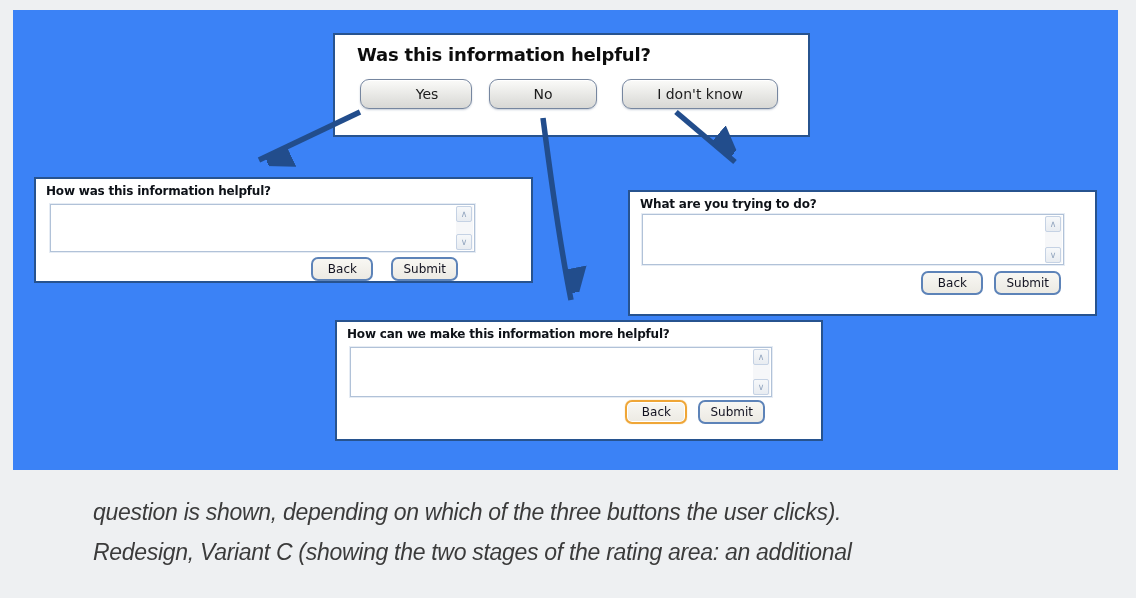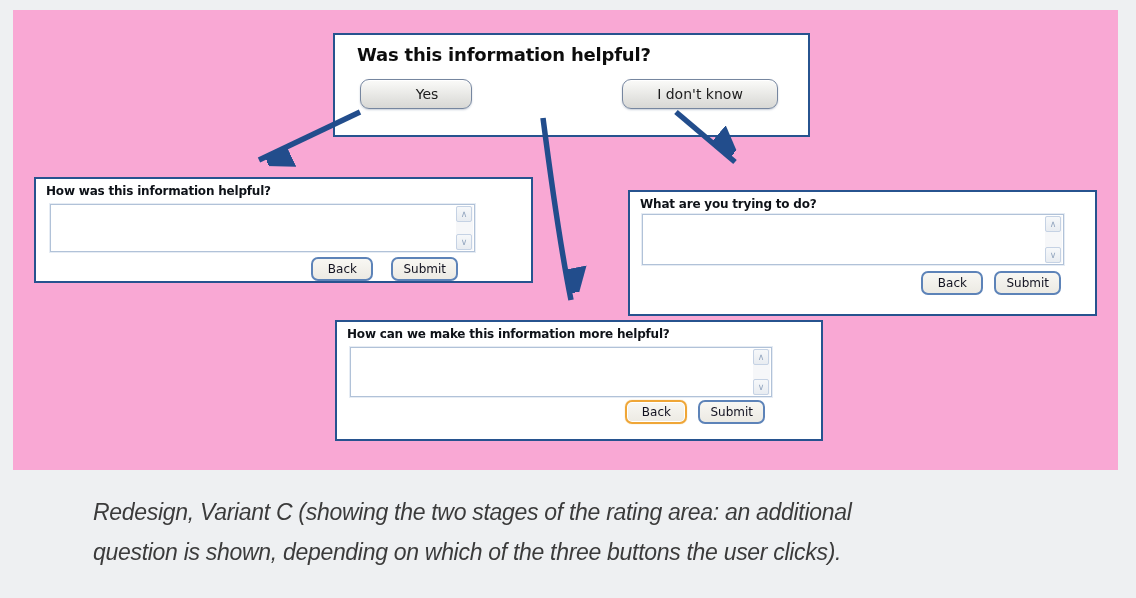--- a/index.html
+++ b/index.html
@@ -9,21 +9,21 @@
     width: 1136px;
     height: 598px;
     background: #eef0f2;
     font-family: "DejaVu Sans", sans-serif;
     overflow: hidden;
   }
   .stage {
     position: absolute;
     left: 13px; top: 10px;
     width: 1105px; height: 460px;
-    background: #f9a8d4;
+    background: #3b82f6;
   }
   .arrows {
     position: absolute;
     left: 0; top: 0;
     width: 1105px; height: 460px;
     pointer-events: none;
     z-index: 3;
   }
   .panel {
     position: absolute;
@@ -126,20 +126,21 @@
         </marker>
       </defs>
       <path d="M347,102 L246,150" stroke="#224d8c" stroke-width="5.5" fill="none" marker-end="url(#ah)"></path>
       <path d="M530,108 C538,170 549,245 558,290" stroke="#224d8c" stroke-width="5.5" fill="none" marker-end="url(#ah)"></path>
       <path d="M663,102 L722,152" stroke="#224d8c" stroke-width="5.5" fill="none" marker-end="url(#ah)"></path>
     </svg>
 
     <div class="panel panel-rating">
       <div class="rating-heading">Was this information helpful?</div>
       <button class="xp-btn btn-yes">Yes</button>
+      <button class="xp-btn btn-no">No</button>
       <button class="xp-btn btn-idk">I don't know</button>
     </div>
 
     <div class="panel panel-yes">
       <div class="q-label">How was this information helpful?</div>
       <div class="textbox">
         <div class="scrollbar">
           <div class="scroll-btn">
             <span>∧</span>
           </div>
@@ -186,17 +187,17 @@
       </div>
       <div class="small-row">
         <button class="small-btn focused">Back</button>
         <button class="small-btn">Submit</button>
       </div>
     </div>
 
   </div>
 
   <div class="caption">
+    <div>question is shown, depending on which of the three buttons the user clicks).</div>
     <div>Redesign, Variant C (showing the two stages of the rating area: an additional</div>
-    <div>question is shown, depending on which of the three buttons the user clicks).</div>
   </div>
 
 </div>
 
 </body></html>

